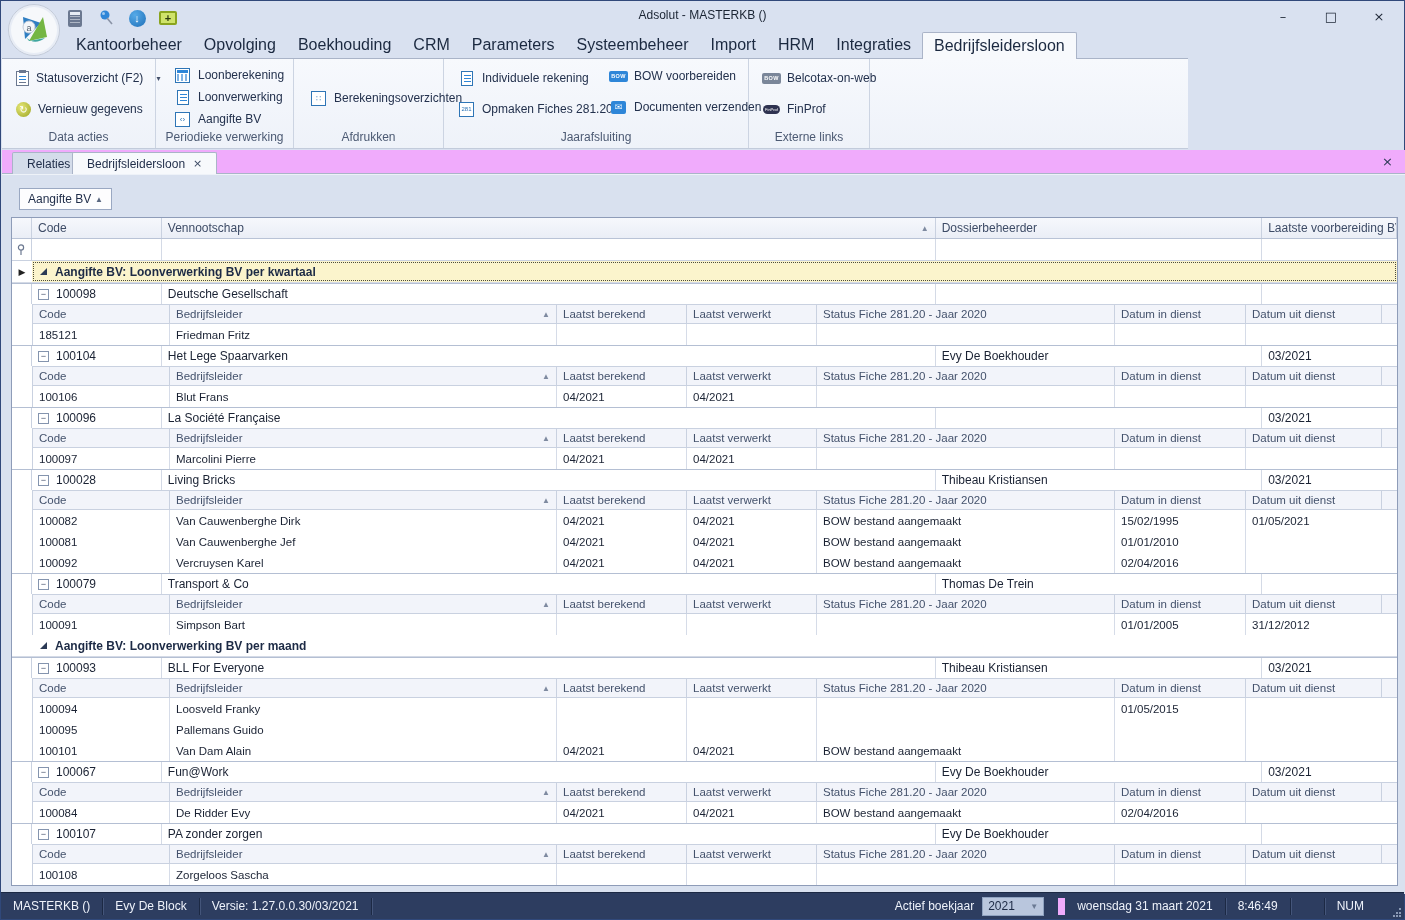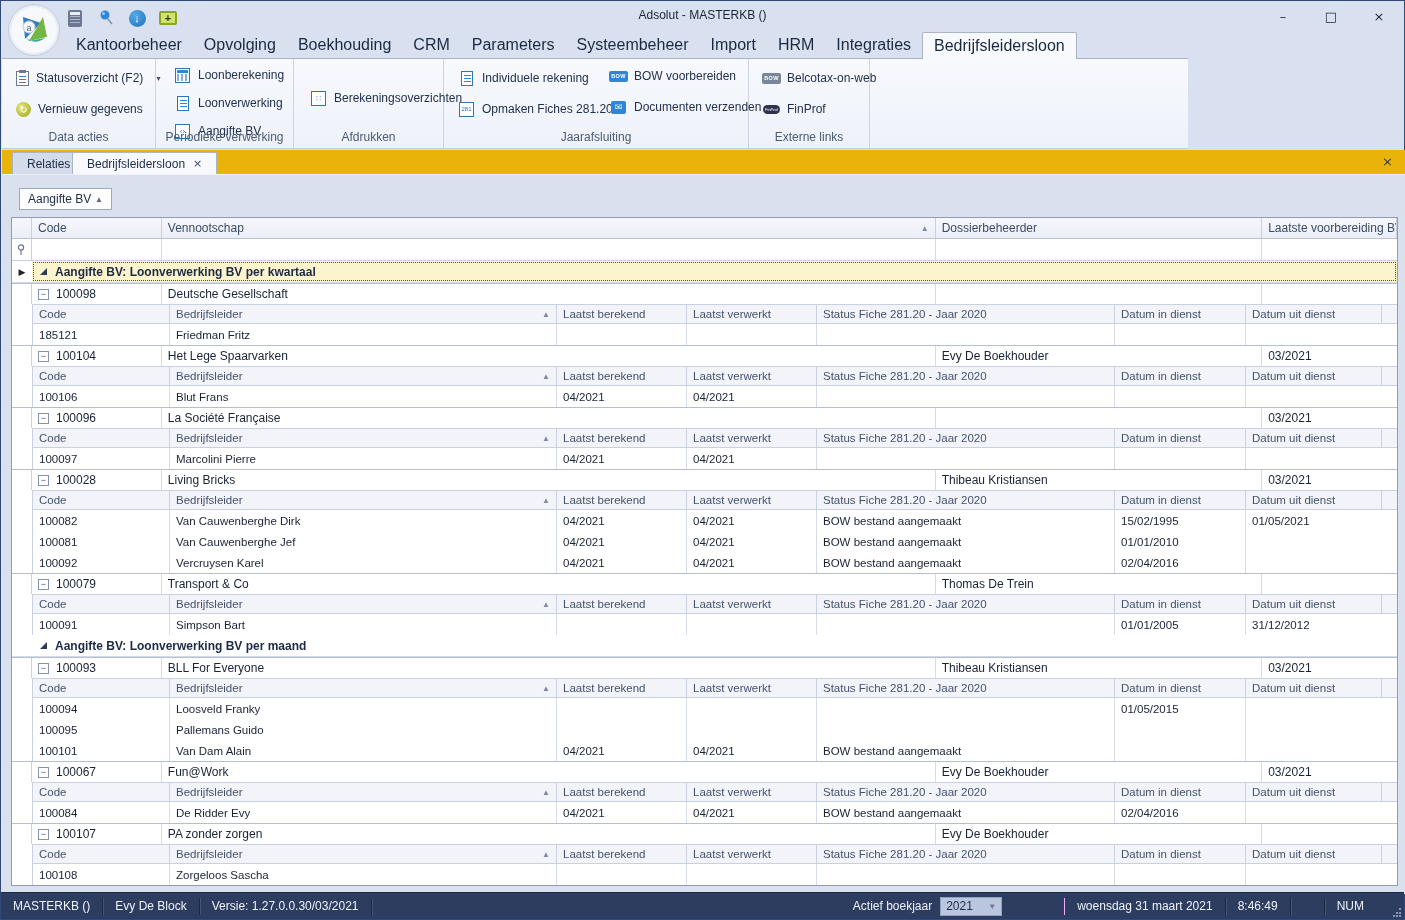--- a/index.html
+++ b/index.html
@@ -43,21 +43,21 @@
   .i-status { width:13px; height:15px; border:1px solid #6b7890; background:#fff; position:relative; }
   .i-status:before { content:""; position:absolute; left:2px; top:-2px; width:7px; height:3px; background:#6b7890; }
   .i-status:after { content:""; position:absolute; left:2px; top:4px; width:7px; height:1px; background:#2e86d8; box-shadow:0 3px 0 #2e86d8, 0 6px 0 #6b7890; }
   .i-qa-calc { width:14px; height:17px; border-radius:2px; background:#6b7890; display:flex; flex-direction:column; padding:2px; gap:1px; }
   .i-qa-calc .scr { height:3px; background:#e8edf4; }
   .i-qa-calc .keys { flex:1; background:repeating-linear-gradient(#aeb6c4 0 1px, #6b7890 1px 3px); }
   .i-down { width:17px; height:17px; border-radius:50%; background:radial-gradient(circle at 35% 30%, #55aae8, #1f6fb8); color:#fff; font-size:11px; display:flex; align-items:center; justify-content:center; }
   .i-screen { width:18px; height:14px; border:2px solid #8aa41e; background:#cfe36a; border-radius:2px; display:flex; align-items:center; justify-content:center; color:#2c3a10; font-size:11px; font-weight:bold; }
 
   
-  .doctab-strip { position:absolute; left:1px; top:149px; width:1403px; height:24px; background:#eab308; border-bottom:1px solid #aab4c8;padding-left:44px; }
+  .doctab-strip { position:absolute; left:1px; top:149px; width:1403px; height:24px; background:#f0abfc; border-bottom:1px solid #aab4c8;padding-left:44px; }
   .doctab { position:absolute; top:2px; height:22px; display:flex; align-items:center; gap:8px; padding:0 14px; font-size:12px; color:#1e2c48; }
   .doctab.inactive { left:10px; background:#d4dcea; border:1px solid #aab4c8; border-bottom:none; border-radius:2px 2px 0 0; }
   .doctab.active { left:70px; background:#f7f9fc; border:1px solid #aab4c8; border-bottom:none; border-radius:2px 2px 0 0; z-index:2; }
   .tab-close { font-size:11px; color:#3c4a64; font-family:"DejaVu Sans",sans-serif; }
   .strip-close { position:absolute; right:12px; top:4px; font-size:13px; color:#2b3954; font-family:"DejaVu Sans",sans-serif; }
 
   
   .panel { position:absolute; left:1px; top:173px; width:1403px; height:720px; background:#d9e1ef; border-top:1px solid #eef2f8; }
   .collapse-btn { position:absolute; left:17px; top:13px; width:93px; height:22px; background:#fdfdfe; border:1px solid #9aa8c2; display:flex; align-items:center; justify-content:space-between; padding:0 8px; font-size:12px; color:#1e2c48; }
   .collapse-btn .up { font-size:8px; color:#5a6880; }
@@ -182,21 +182,21 @@
         </div>
         <div class="rbtn">
           <span class="ico i-refresh">↻</span>
           <span>Vernieuw gegevens</span>
         </div>
       </div>
       <div class="rgroup-label">Data acties</div>
     </div>
 
     <div class="rgroup" style="width:138px; padding-left:12px;">
-      <div class="rcol" style="gap:6px;">
+      <div class="rcol" style="gap:0;">
         <div class="rbtn">
           <span class="ico">
               <span class="i-calc">
                 <span class="scr"></span>
                 <span class="keys"></span>
               </span>
             </span>
           <span>Loonberekening</span>
         </div>
         <div class="rbtn">
@@ -734,20 +734,20 @@
     <div class="sseg">Evy De Block</div>
     <div class="sseg">Versie: 1.27.0.0.30/03/2021</div>
     <div class="sspacer"></div>
     <div style="display:flex;align-items:center;padding-right:14px;">
       <span>Actief boekjaar</span>
       <span class="boekjaar-select">
         <span>2021</span>
         <span class="dd">▼</span>
       </span>
     </div>
-    <div class="sseg" style="border-left:1px solid #f0abfc;margin-left:48px;">woensdag 31 maart 2021</div>
+    <div class="sseg" style="border-left:7px solid #f0abfc;">woensdag 31 maart 2021</div>
     <div class="sseg">8:46:49</div>
     <div class="sseg" style="width:34px;"></div>
     <div class="sseg" style="border-right:none;box-shadow:none;padding-right:40px;">NUM</div>
     <div class="grip"></div>
   </div>
 
 </div>
 
 </body></html>

